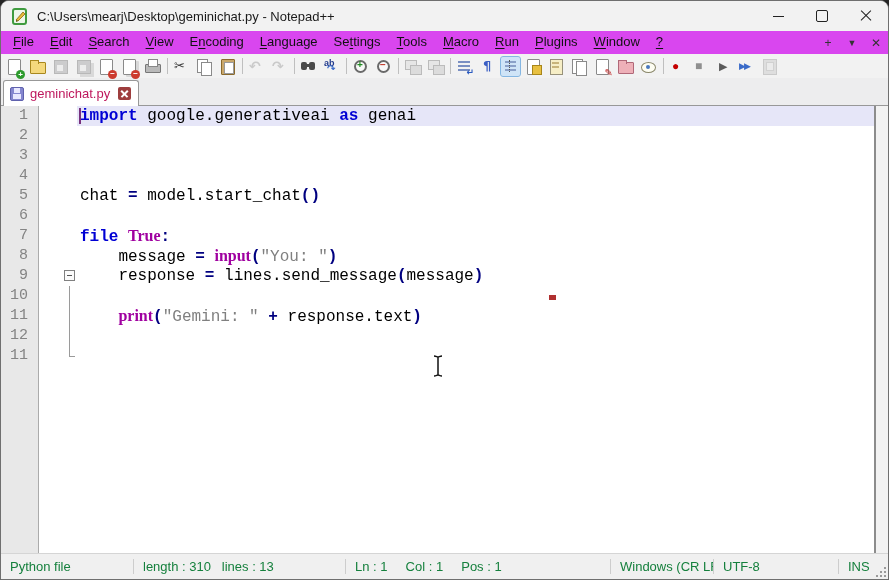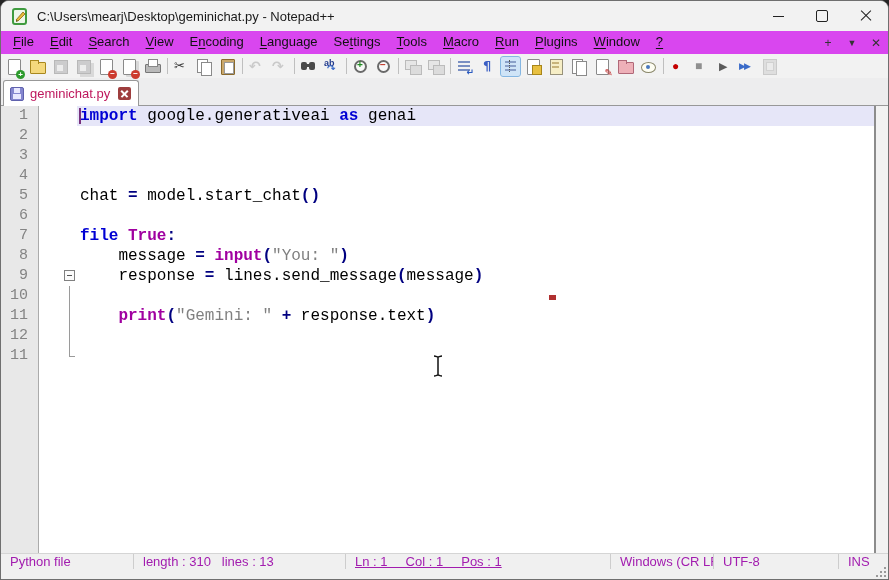--- a/index.html
+++ b/index.html
@@ -99,33 +99,33 @@
   .f-start::before{content:"";position:absolute;left:25px;top:4px;width:9px;height:9px;border:1px solid #808080;background:#fbfbfb;}
   .f-start::after{content:"";position:absolute;left:28px;top:9px;width:5px;height:1px;background:#555;}
   .f-mid::before{content:"";position:absolute;left:30px;top:0;width:1px;height:20px;background:#9a9a9a;}
   .f-end::before{content:"";position:absolute;left:30px;top:0;width:1px;height:11px;background:#9a9a9a;}
   .f-end::after{content:"";position:absolute;left:30px;top:10px;width:6px;height:1px;background:#9a9a9a;}
   .codecol{flex:1 1 auto;padding-left:3px;position:relative;cursor:text;}
   .code-line{height:20px;line-height:20px;font-size:16px;white-space:pre;position:relative;color:#000;}
   .code-line.current{background:#E6E6F8;margin-left:-3px;padding-left:3px;}
   .code-line.current::before{content:"";position:absolute;left:2px;top:2px;width:2px;height:16px;background:#77307e;}
   .tok-kw{color:#0000D4;font-weight:bold;}
-  .tok-kw2{color:#A000A0;font-weight:bold;}
+  .tok-kw2{color:#A000A0;font-weight:bold;font-family:Liberation Serif, serif;}
   .tok-op{color:#000080;font-weight:bold;}
   .tok-str{color:#808080;}
   .tok-p{color:#000;}
   .u{display:inline-block;height:18px;box-shadow:0 3px 0 #C30000;}
   .gap{display:inline-block;height:18px;}
   .scrollbar{width:14px;background:#F2F2F2;border-left:2px solid #8c8c8c;flex:0 0 auto;}
   .red-mark{position:absolute;left:548px;top:189px;width:7px;height:5px;background:#b03030;}
   .mouse-cursor{position:absolute;left:430px;top:248px;width:14px;height:24px;pointer-events:none;}
   
-  .statusbar{height:26px;background:#F0F0F0;border-top:1px solid #d5d5d5;display:flex;align-items:flex-start;font-size:13px;color:#a21caf;flex:0 0 auto;position:relative;}
+  .statusbar{height:26px;background:#F0F0F0;border-top:1px solid #d5d5d5;display:flex;align-items:center;font-size:13px;color:#15803d;flex:0 0 auto;position:relative;}
   .status-sec{display:flex;align-items:center;padding-left:9px;border-right:1px solid #cdcdcd;white-space:pre;overflow:hidden;}
-  .s-type{width:133px;}.s-size{width:212px;}.s-caret{width:265px;text-decoration:underline;}.s-eol{width:103px;}.s-enc{width:125px;}
+  .s-type{width:133px;}.s-size{width:212px;}.s-caret{width:265px;}.s-eol{width:103px;}.s-enc{width:125px;}
   .s-ins{flex:1;border-right:none;}
   .grip{position:absolute;right:2px;bottom:2px;width:12px;height:12px;background-image:radial-gradient(#9a9a9a 1px,transparent 1.3px);background-size:4px 4px;background-position:1px 1px;clip-path:polygon(100% 0,100% 100%,0 100%);}
 </style>
 </head>
 <body>
 
 <div class="window">
 
   <div class="titlebar">
     <svg class="app-icon" viewBox="0 0 17 17">

